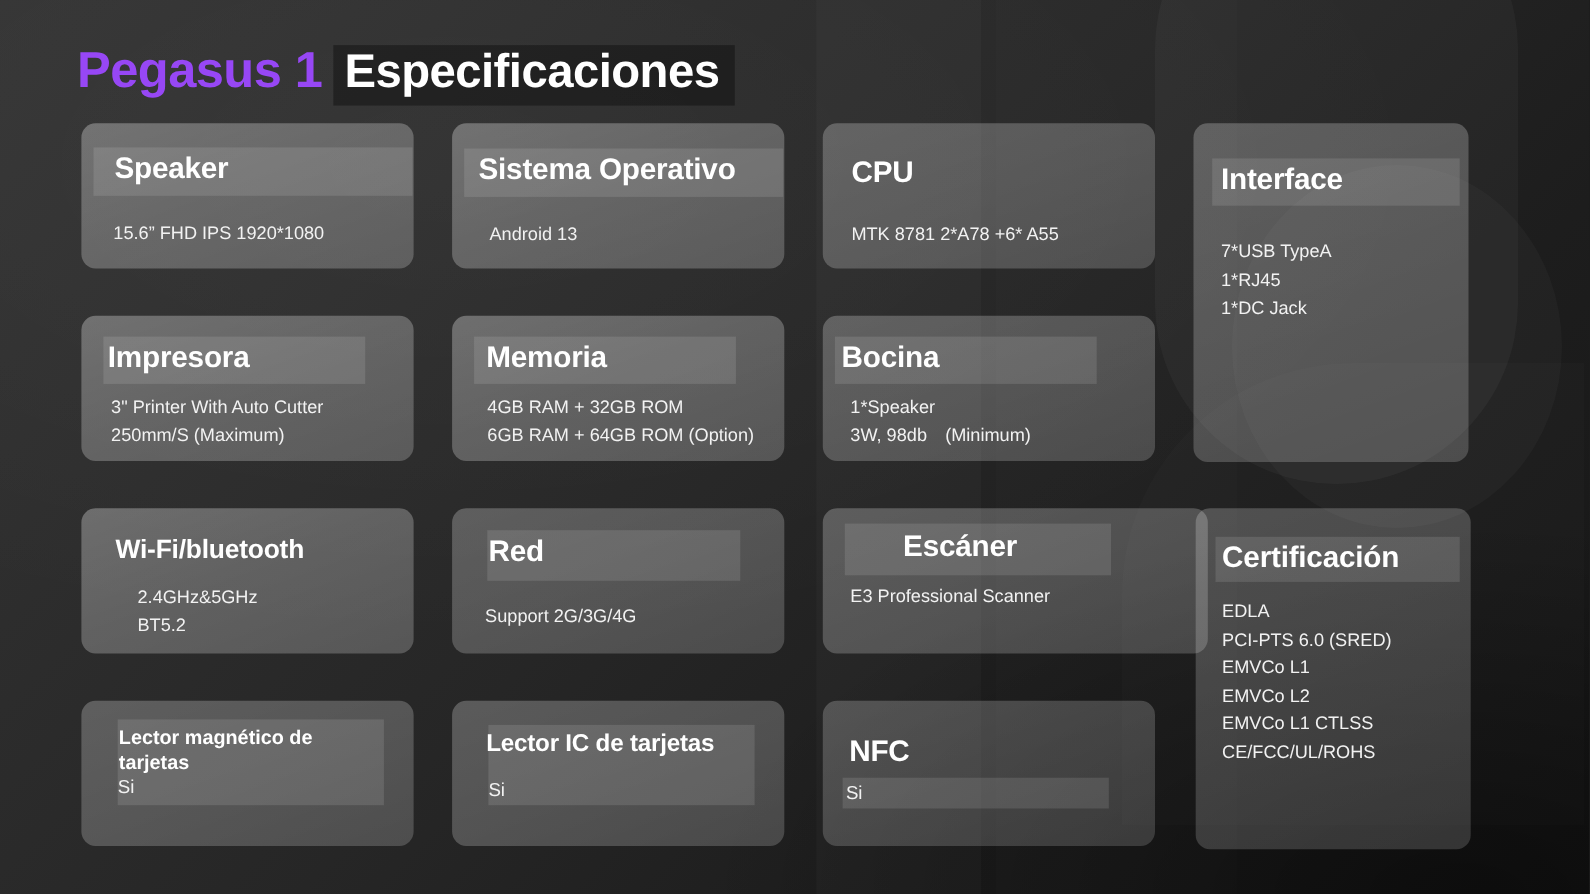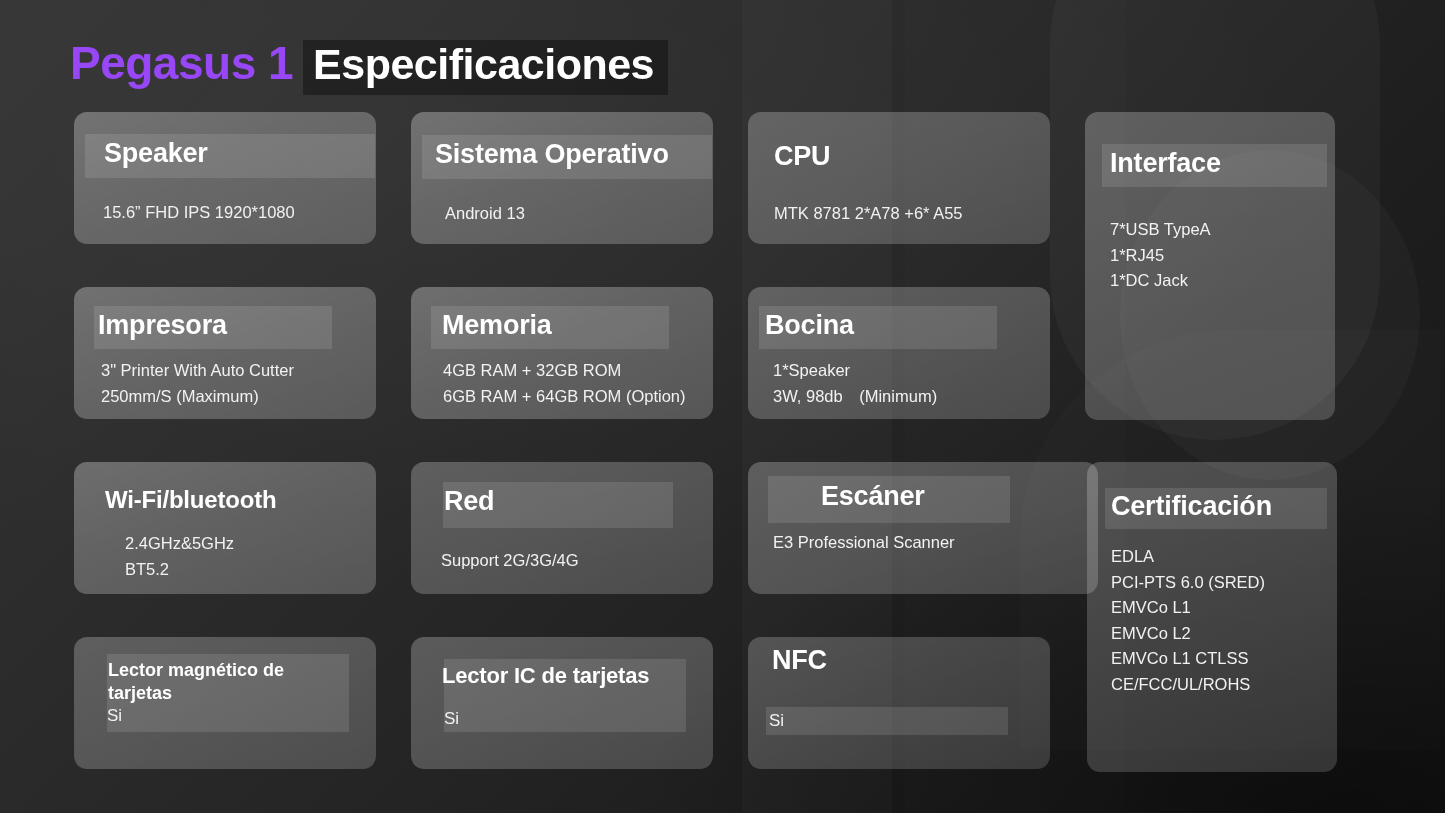--- a/index.html
+++ b/index.html
@@ -274,20 +274,20 @@
 
   <div class="card dim" style="left:411px; top:637px; width:302px; height:132px;">
     <div class="hl" style="left:33px; top:22px; width:242px; height:73px;"></div>
     <h3 style="margin:26px 0 0 31px; font-size:22px;">Lector IC de tarjetas</h3>
     <div class="body" style="left:33px; top:69px;">
       <p class="val tight" style="font-size:17px;">Si</p>
     </div>
   </div>
 
   <div class="card dimmer" style="left:748px; top:637px; width:302px; height:132px;">
-    <h3 style="margin:8px 0 0 24px;">NFC</h3>
+    <h3 style="margin:31px 0 0 24px;">NFC</h3>
     <div class="hl" style="left:18px; top:70px; width:242px; height:28px;"></div>
     <div class="body" style="left:21px; top:71px;">
       <p class="val tight" style="font-size:17px; line-height:1.55;">Si</p>
     </div>
   </div>
 
 </div>
 
 </body></html>

